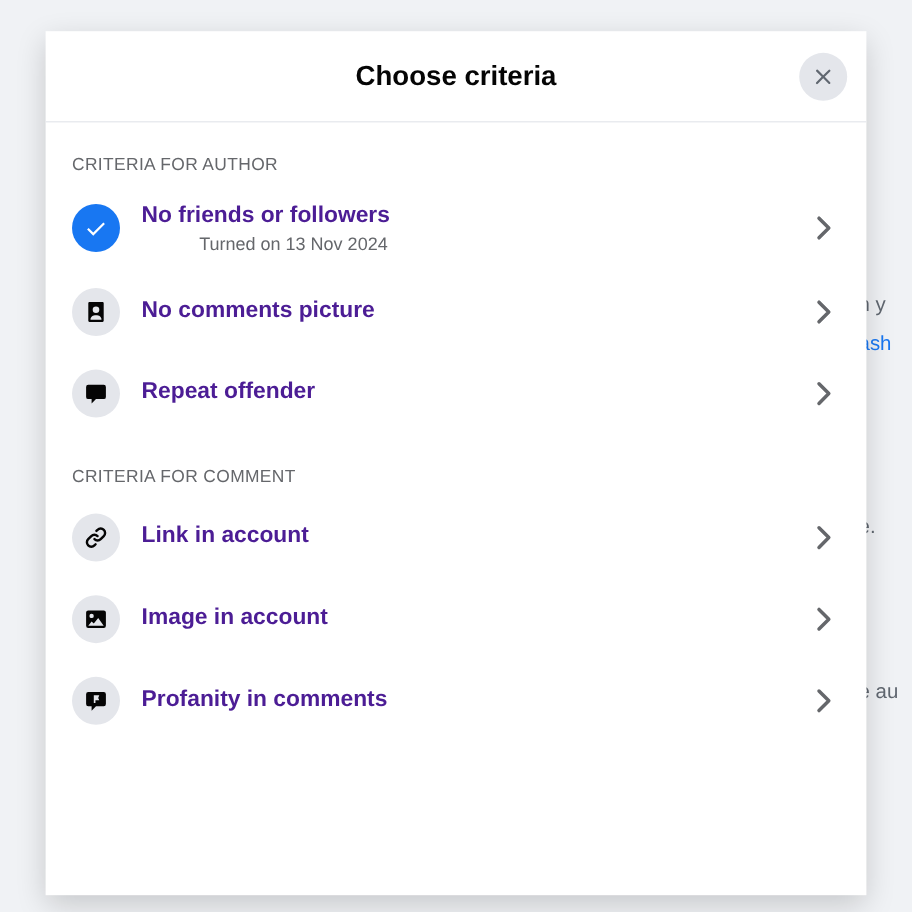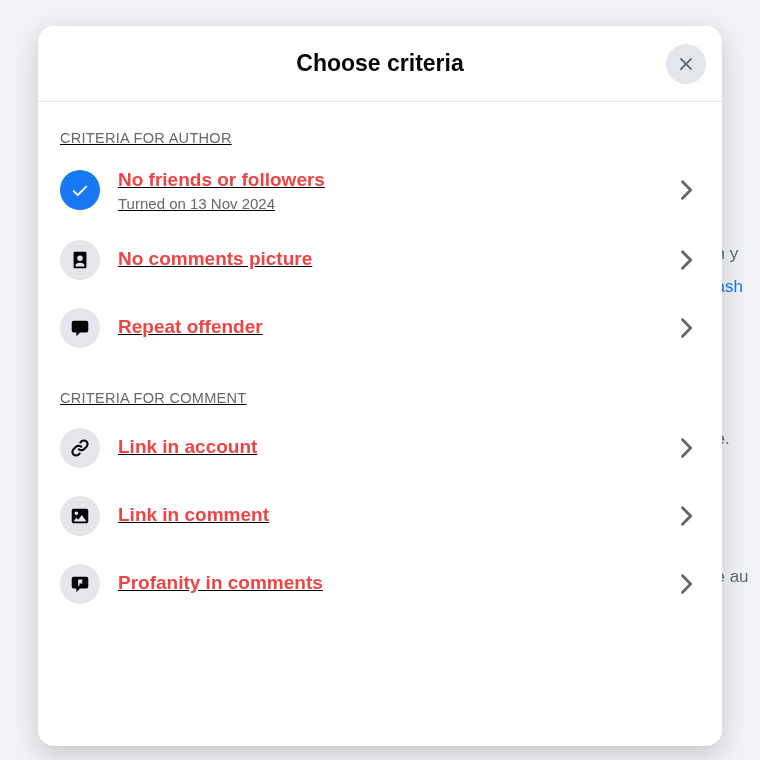--- a/index.html
+++ b/index.html
@@ -28,21 +28,21 @@
     line-height: 1.9;
   }
   .bg-link { color: #1877f2; }
   .modal {
     position: absolute;
     top: 26px;
     left: 38px;
     width: 684px;
     height: 720px;
     background: #fff;
-    border-radius: 16px;
+    border-radius: 0;
     box-shadow: 0 8px 24px rgba(0,0,0,0.18);
     display: flex;
     flex-direction: column;
     overflow: hidden;
   }
   .modal-header {
     position: relative;
     height: 76px;
     border-bottom: 1px solid #e4e6eb;
     display: flex;
@@ -66,21 +66,20 @@
     align-items: center;
     justify-content: center;
     cursor: pointer;
   }
   .close-btn svg { width: 22px; height: 22px; fill: #606770; }
 
   .modal-body {
     flex: 1;
     overflow-y: auto;
     padding: 0 0 20px 0;
-    text-decoration: underline;
   }
 
   .section-heading {
     font-size: 14.5px;
     letter-spacing: 0.3px;
     font-weight: 500;
     color: #65676b;
     padding: 28px 22px 8px 22px;
     text-transform: uppercase;
   }
@@ -106,27 +105,28 @@
   .row-icon.active svg { fill: #fff; }
   .row-text {
     flex: 1;
     padding-left: 18px;
     display: flex;
     flex-direction: column;
   }
   .row-label {
     font-size: 19px;
     font-weight: 600;
-    color: #ef4444;
+    color: #4c1d95;
     line-height: 1.3;
   }
   .row-sub {
     font-size: 15px;
     color: #65676b;
     margin-top: 2px;
+    margin-left: 48px;
   }
   .chevron {
     flex-shrink: 0;
     width: 28px;
     height: 28px;
     margin-left: 6px;
   }
   .chevron svg {
     width: 28px; height: 28px;
     stroke: #65676b;
@@ -232,21 +232,21 @@
         </div>
       </div>
 
       <div class="row">
         <div class="row-icon">
           <svg viewBox="0 0 24 24">
               <path d="M5 4h14a2 2 0 0 1 2 2v12a2 2 0 0 1-2 2H5a2 2 0 0 1-2-2V6a2 2 0 0 1 2-2zm3 3a2 2 0 1 0 0 4 2 2 0 0 0 0-4zm-3 11h14l-5-7-4 5-2-2z"></path>
             </svg>
         </div>
         <div class="row-text">
-          <span class="row-label">Link in comment</span>
+          <span class="row-label">Image in account</span>
         </div>
         <div class="chevron">
           <svg viewBox="0 0 24 24">
               <polyline points="9 5 16 12 9 19"></polyline>
             </svg>
         </div>
       </div>
 
       <div class="row">
         <div class="row-icon">

